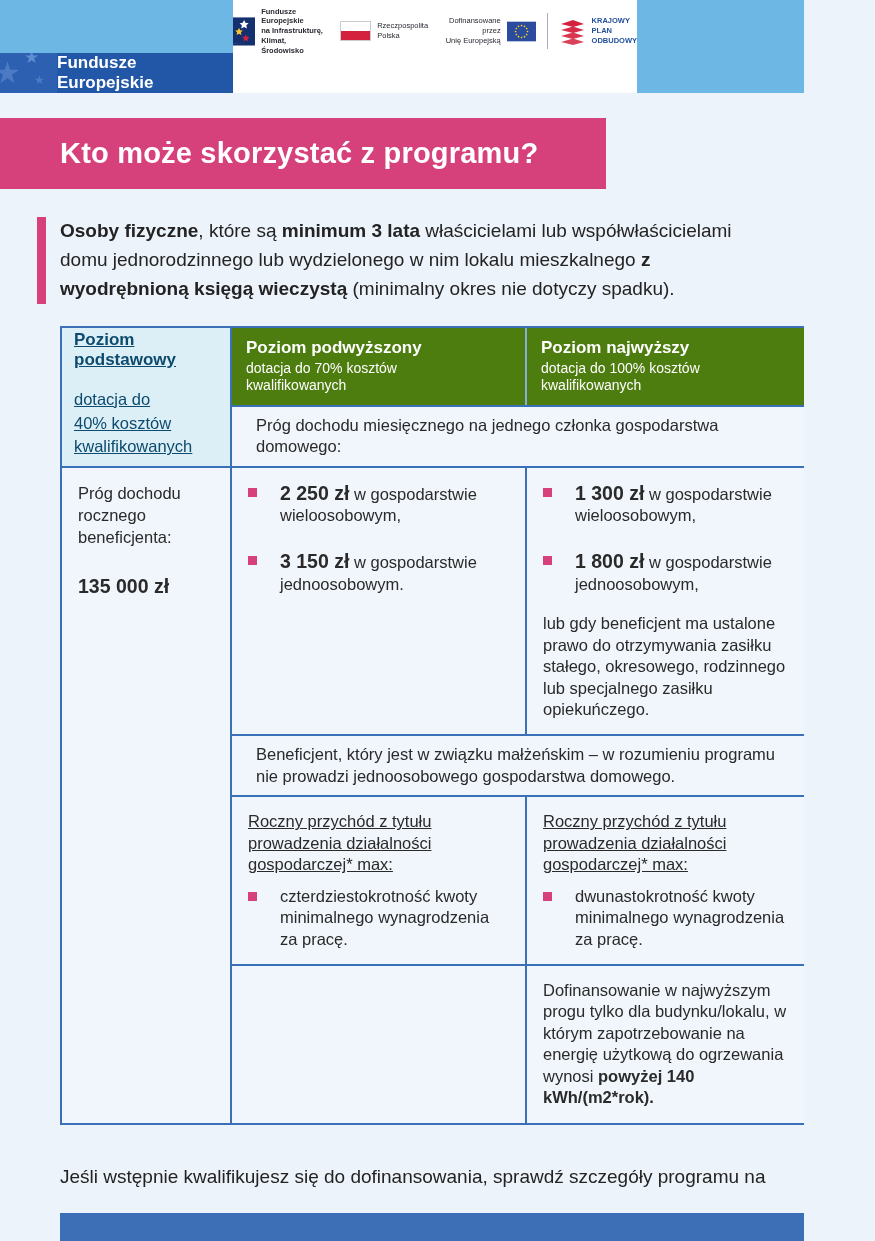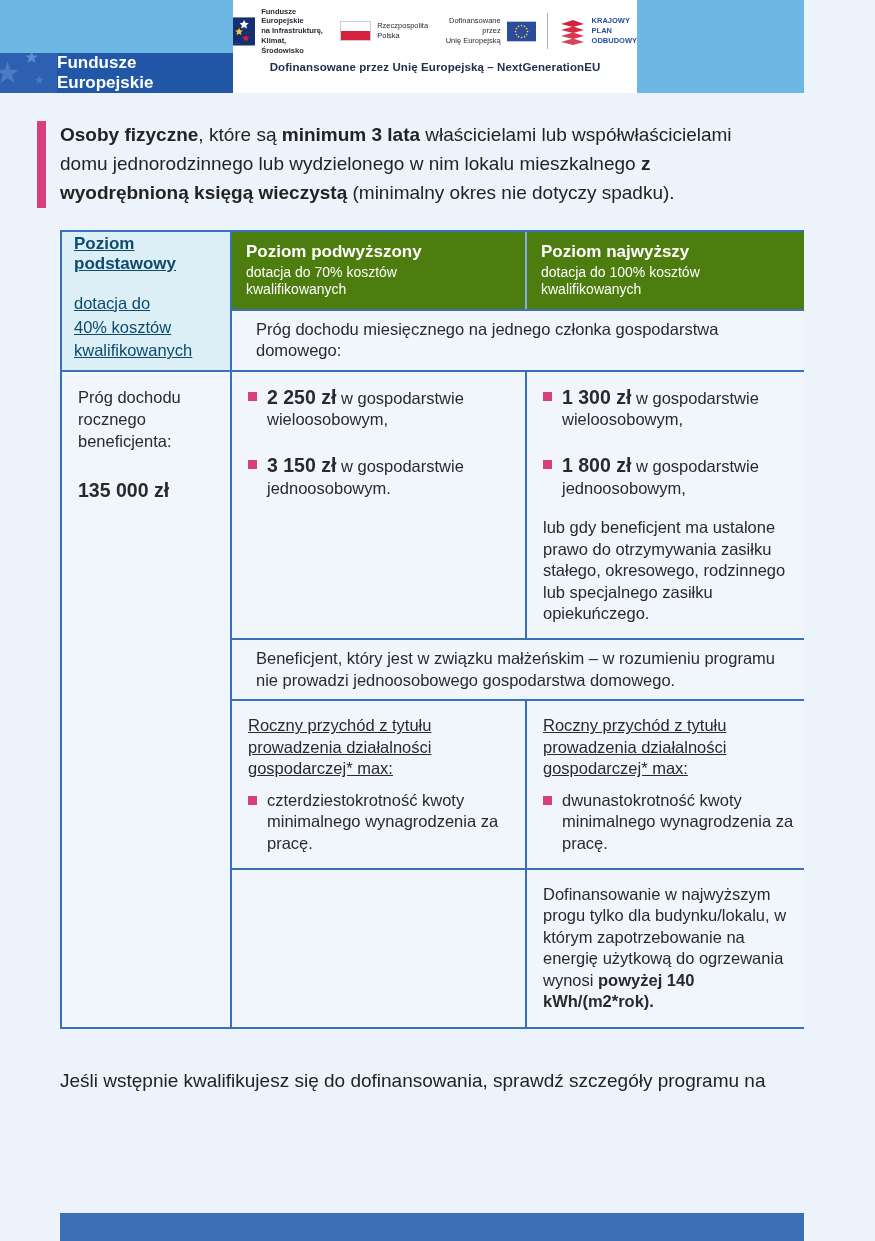--- a/index.html
+++ b/index.html
@@ -56,21 +56,21 @@
   .cell { background: #F1F6FC; padding: 14px 16px; font-size: 16.5px; line-height: 1.3; color: #2A2A2A; }
   .cell-center { text-align: center; vertical-align: middle; padding: 8px 24px; }
   .row-monthly { height: 40px; }
   .row-bullets { height: 228px; }
   .row-marriage { height: 57px; }
   .row-income { height: 101px; }
   .row-energy { height: 113px; }
   .annual-label { white-space: pre-line; line-height: 1.35; }
   .annual-amount { font-weight: 700; font-size: 19.5px; margin-top: 26px; }
   ul.blist { list-style: none; }
-  ul.blist li { display: flex; gap: 10px; margin-bottom: 24px; justify-content: center; }
+  ul.blist li { display: flex; gap: 23px; margin-bottom: 24px; justify-content: center; }
   ul.blist li:last-child { margin-bottom: 0; }
   .sq { flex: none; width: 9px; height: 9px; background: #D6417C; margin-top: 6px; }
   .amt { font-weight: 700; font-size: 19.5px; line-height: 1.15; }
   .b-rest { font-size: 16.5px; }
   .note { margin-top: 18px; }
   .income-label { margin-bottom: 10px; text-decoration: underline; }
   ul.blist.tight li { margin-bottom: 0; }
 
   
   .outro { margin: 38px 0 0 60px; width: 756px; font-size: 19px; line-height: 1.5; text-align: justify; color: #232323; }
@@ -157,33 +157,35 @@
             </g>
           </svg>
           <div class="logo-text kpo-text">
             <div>KRAJOWY</div>
             <div>PLAN</div>
             <div>ODBUDOWY</div>
           </div>
         </div>
 
       </div>
-      <div class="funding-note">Dofinansowane przez Unię Europejską – NextGenerationEU</div>
     </div>
 
     <div class="program-banner">
       <div class="stars-square">
         <span class="star-glyph star-a">★</span>
         <span class="star-glyph star-b">★</span>
         <span class="star-glyph star-c">★</span>
       </div>
       <div class="program-label">Fundusze Europejskie</div>
     </div>
   </div>
 
+  <div class="title-banner">
+    <h1>Kto może skorzystać z programu?</h1>
+  </div>
 
   <div class="intro">
     <div class="intro-bar"></div>
     <p class="intro-text rich"><span class="b">Osoby fizyczne</span><span>, które są </span><span class="b">minimum 3 lata</span><span> właścicielami lub współwłaścicielami domu jednorodzinnego lub wydzielonego w nim lokalu mieszkalnego </span><span class="b">z wyodrębnioną księgą wieczystą</span><span> (minimalny okres nie dotyczy spadku).</span></p>
   </div>
 
 
   <table class="grant-table">
     <colgroup>
         <col class="c1">

